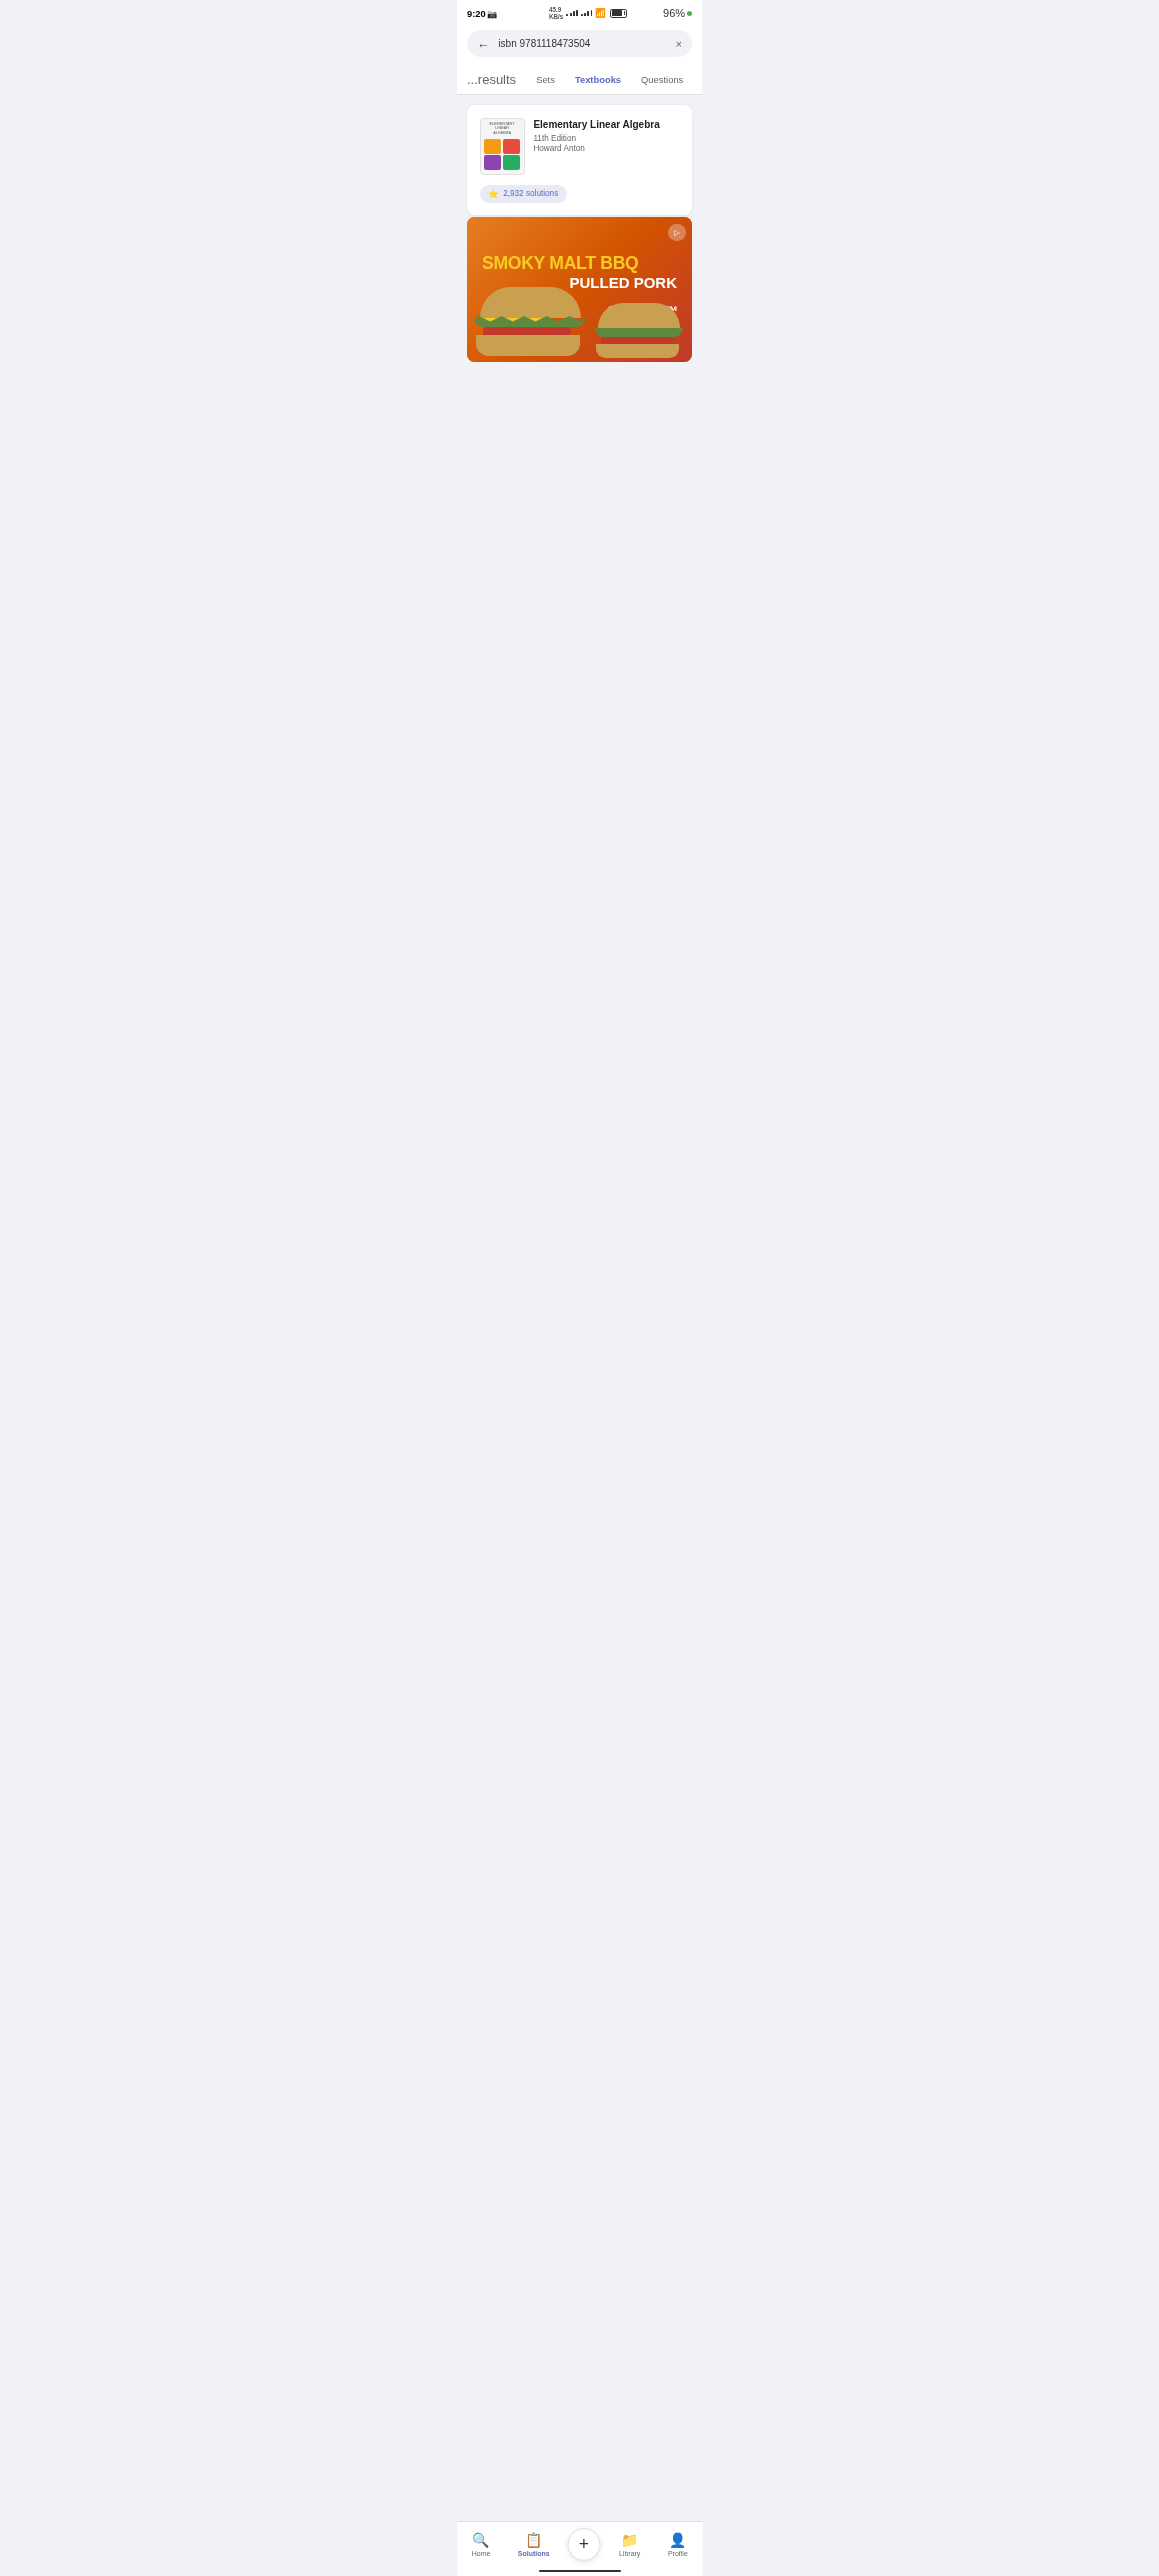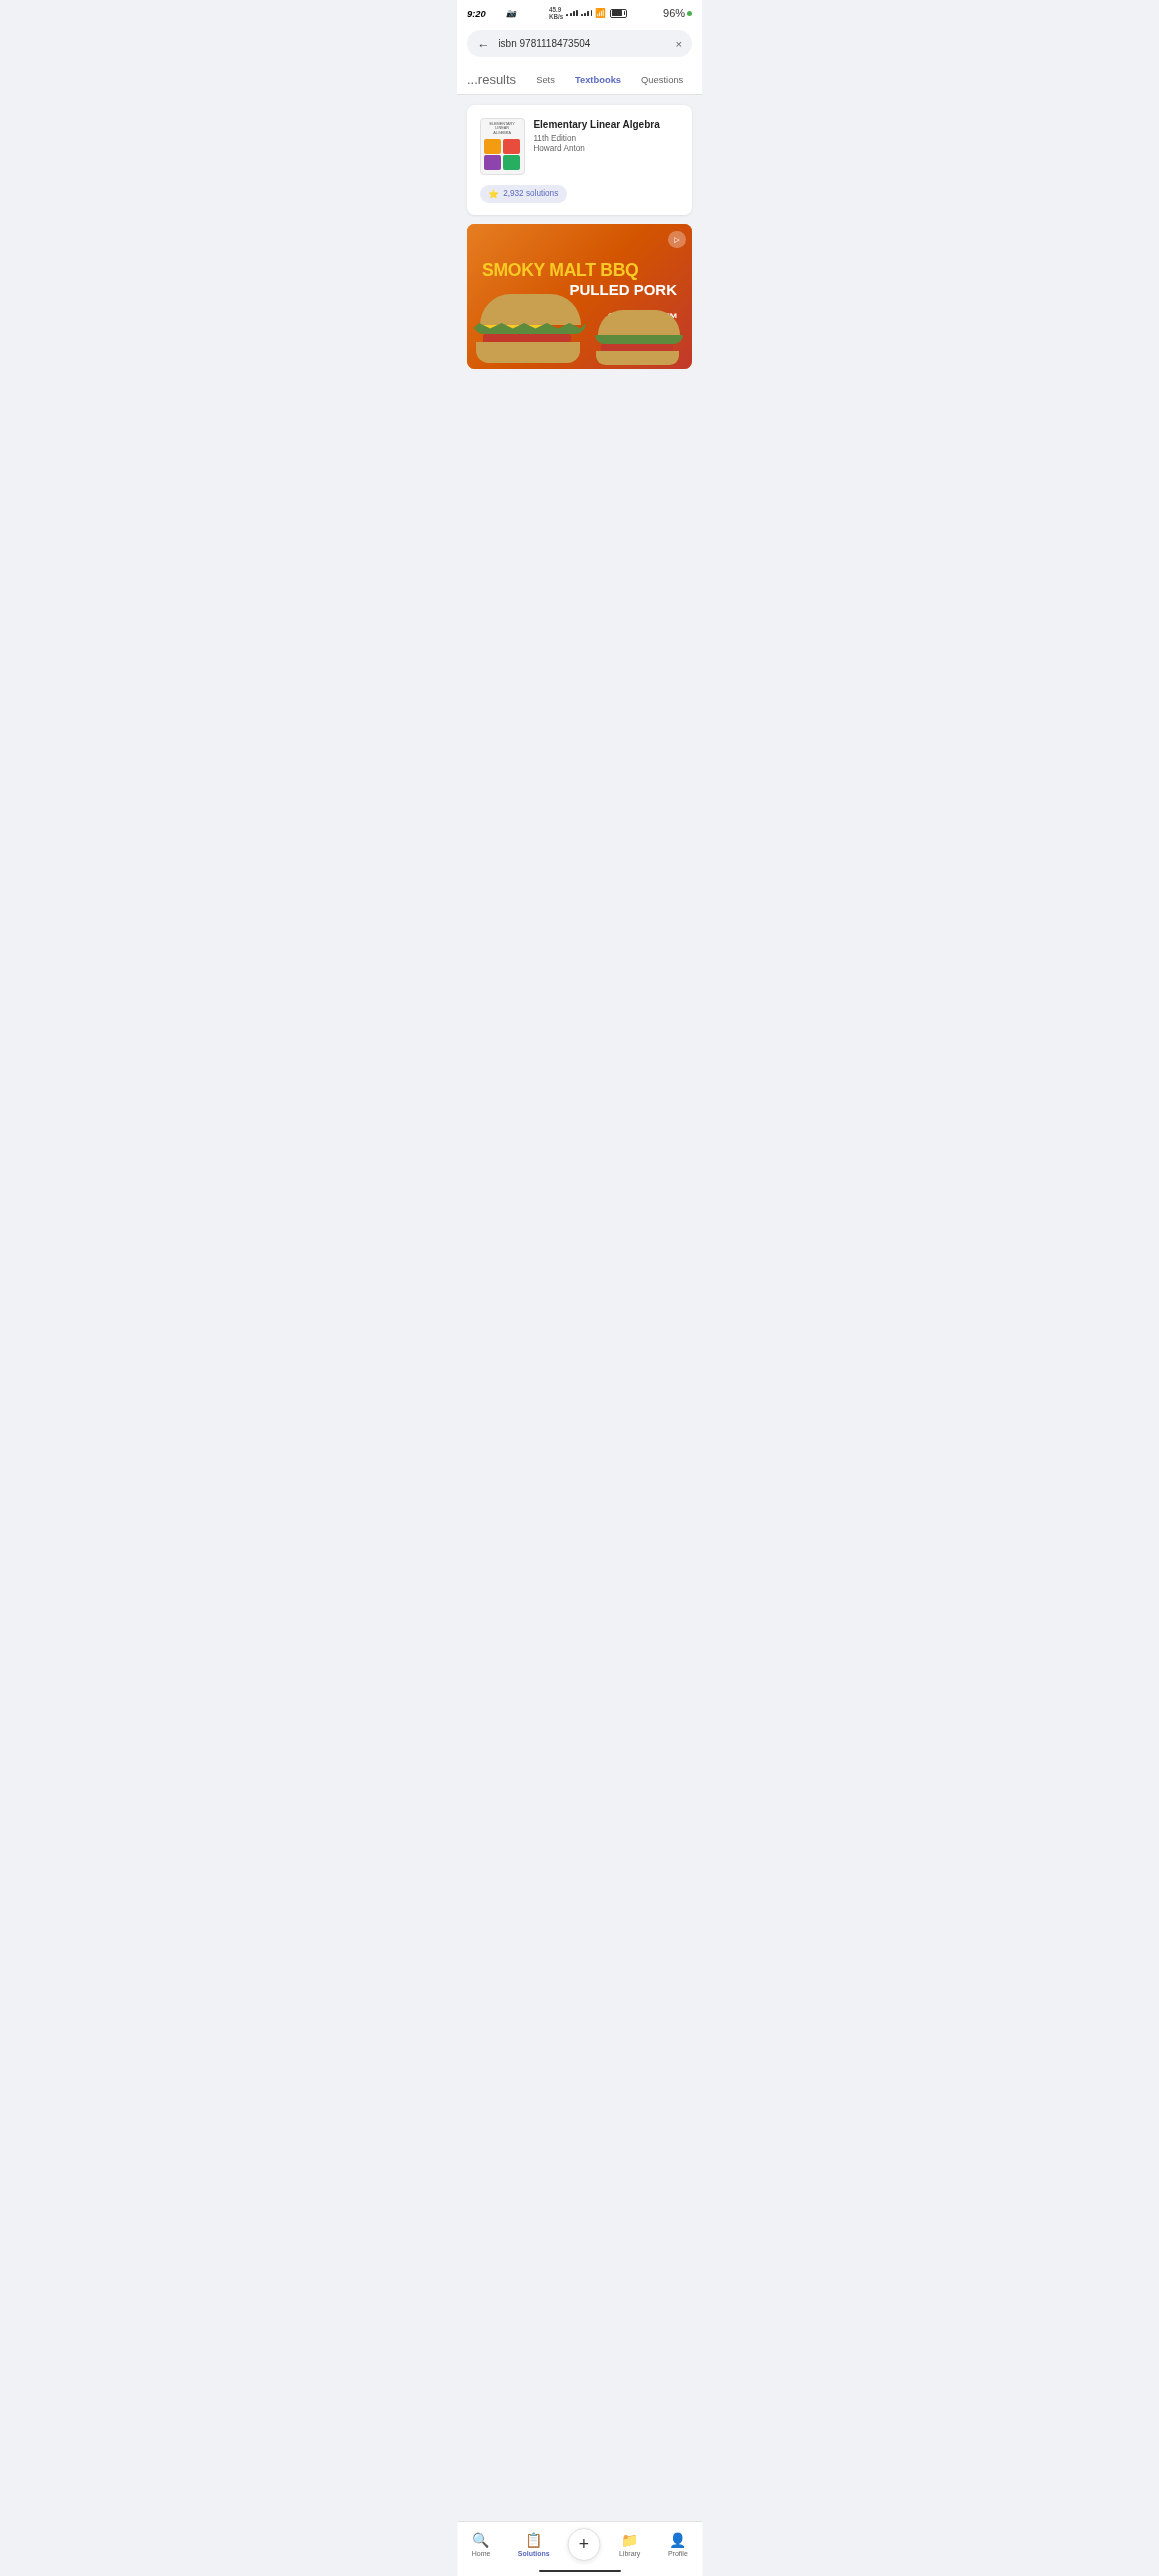--- a/index.html
+++ b/index.html
@@ -17,21 +17,21 @@
     
     .status-bar {
       background: white;
       display: flex;
       justify-content: space-between;
       align-items: center;
       padding: 6.3px 10px 3.8px;
       font-size: 8.2px;
       font-weight: 600;
     }
-    .status-left { display: flex; align-items: flex-start; gap: 21px; font-style: italic; }
+    .status-left { display: flex; align-items: flex-end; gap: 2px; }
     .status-time { font-weight: 700; font-size: 9.4px; }
     .status-right { display: flex; align-items: center; gap: 3.1px; font-size: 6.3px; color: #333; }
     .status-kb { font-size: 6.3px; color: #555; }
 
     
     .signal-bars { display: flex; align-items: flex-end; gap: 1.3px; }
     .signal-bar { width: 1.9px; background: #333; border-radius: 0.6px; }
     .signal-bar.s1 { height: 2.5px; }
     .signal-bar.s2 { height: 3.8px; }
     .signal-bar.s3 { height: 5px; }
@@ -131,21 +131,21 @@
       background: #f0f2f5;
       min-height: 377px;
     }
 
     
     .textbook-card {
       background: white;
       border-radius: 7.5px;
       padding: 12.6px;
       box-shadow: 0 0.6px 2.5px rgba(0,0,0,0.08);
-      margin-bottom: 9px;
+      margin-bottom: 2px;
     }
     .card-top {
       display: flex;
       align-items: flex-start;
       gap: 8.8px;
       margin-bottom: 10px;
     }
     .book-cover {
       width: 45px;
       height: 57px;

